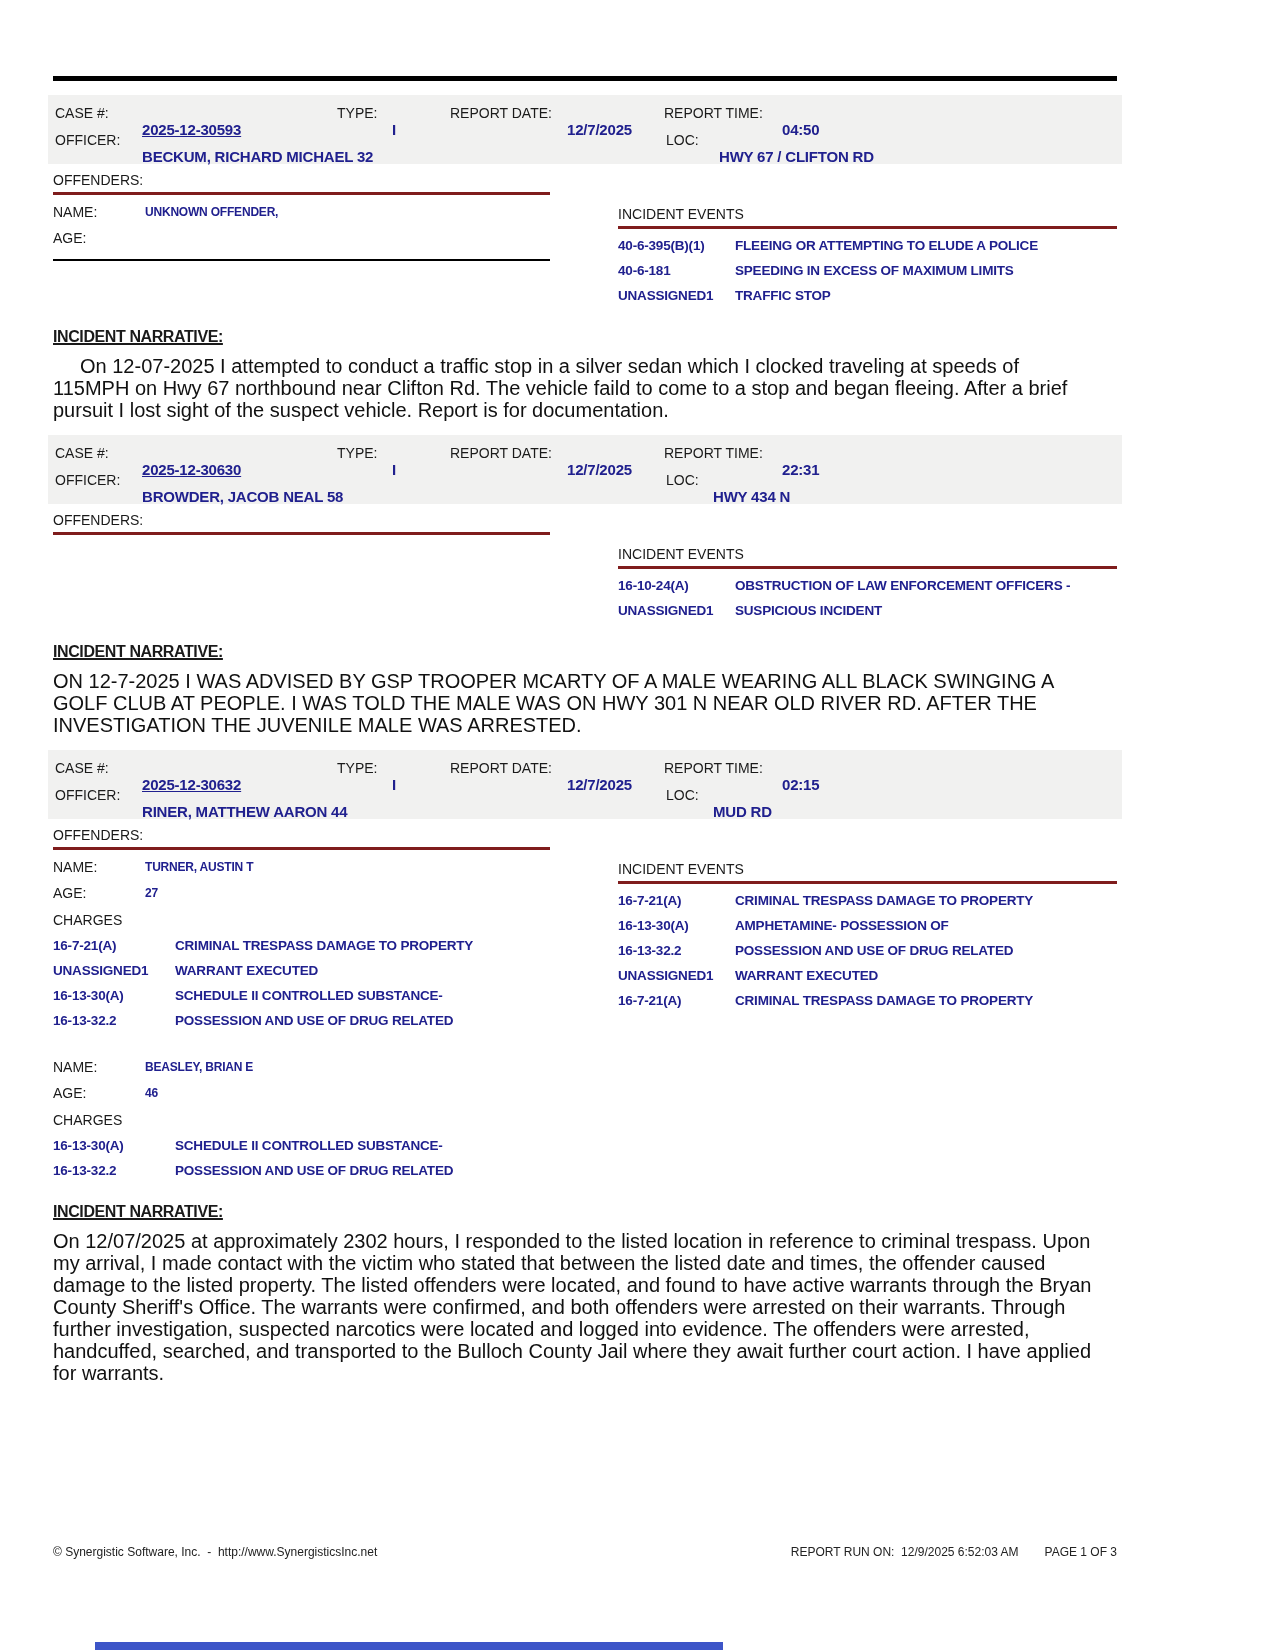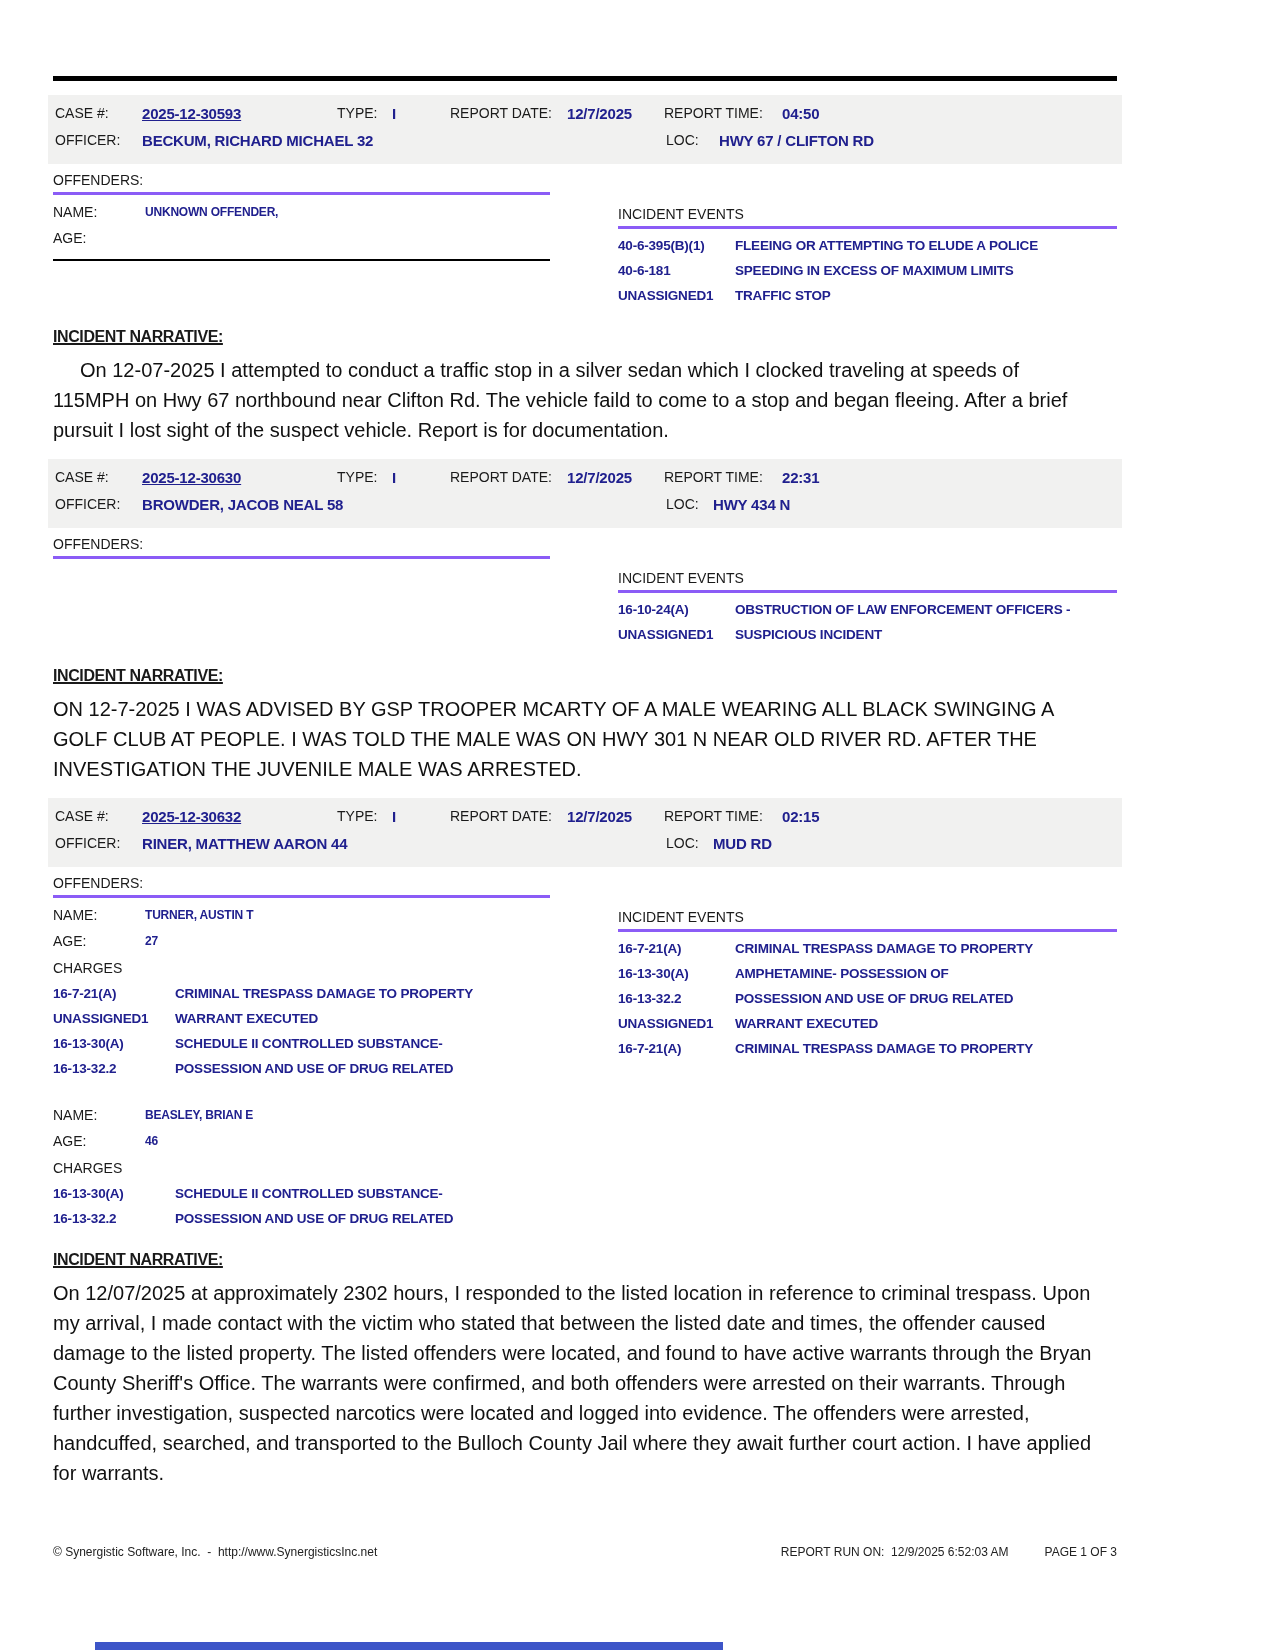--- a/index.html
+++ b/index.html
@@ -11,50 +11,50 @@
   .hdr{display:flex;justify-content:space-between;align-items:flex-start;}
   .title{font-size:24px;font-weight:bold;line-height:28px;letter-spacing:-0.8px;}
   .agency{font-size:24px;font-weight:bold;line-height:28px;letter-spacing:-0.8px;white-space:nowrap;}
   .rule{height:5px;background:#000;margin-top:12px;}
 
   
   .case + .case{margin-top:14px;}
   .band{position:relative;background:#F1F1F0;height:69px;margin:14px -5px 0 -5px;}
   .band span, .band a{position:absolute;white-space:nowrap;}
   .lbl{font-size:14px;color:#1a1a1a;}
-  .val{font-size:15px;font-weight:bold;color:#20208E;letter-spacing:-0.2px;}
+  .val{font-size:15px;font-weight:bold;color:#20208E;letter-spacing:-0.2px;margin-top:16px;}
   a.link{text-decoration:underline;color:#20208E;cursor:pointer;}
   .r1{top:10px;}
   .r2{top:37px;}
 
   
   .cols{display:flex;margin-top:8px;align-items:flex-start;}
   .col-l{width:502px;}
   .col-r{width:504px;margin-left:68px;margin-top:34px;}
-  .col-head{font-size:14px;padding-bottom:4px;border-bottom:3px solid #8b5cf6;}
+  .col-head{font-size:14px;padding-bottom:4px;border-bottom:3px solid #7f1d1d;}
   .orow{display:flex;margin-top:9px;line-height:17px;}
   .okey{width:92px;flex:none;font-size:14px;}
   .oval{font-size:12px;font-weight:bold;color:#20208E;letter-spacing:-0.2px;}
   .chg-lbl{margin-top:10px;font-size:14px;line-height:17px;}
   .crow{display:flex;margin-top:8px;line-height:17px;}
   .ccode{width:122px;flex:none;}
   .erow{display:flex;margin-top:8px;line-height:17px;}
   .ecode{width:117px;flex:none;}
   .bluebold{font-size:13.5px;font-weight:bold;color:#20208E;letter-spacing:-0.2px;}
   .osep{border-top:2px solid #000;margin-top:12px;}
   .offender + .offender{margin-top:30px;}
 
   
   .narr-head{font-size:16px;font-weight:bold;letter-spacing:-0.4px;text-decoration:underline;text-decoration-thickness:2px;margin:24px 0 0 0;}
-  .narr{font-size:20px;line-height:30px;margin:9px 0 0 0;max-width:1045px;color:#111;}
+  .narr{font-size:20px;line-height:22px;margin:9px 0 0 0;max-width:1045px;color:#111;}
   .narr.indent{text-indent:27px;}
 
   
   .footer{position:absolute;top:1545px;left:53px;right:158px;display:flex;justify-content:space-between;font-size:12px;color:#222;white-space:pre-wrap;}
-  .f-right{display:flex;gap:36px;white-space:pre-wrap;padding-left:28px;}
+  .f-right{display:flex;gap:26px;white-space:pre-wrap;padding-left:28px;}
 
   .bluebar{position:absolute;left:95px;bottom:0;width:628px;height:8px;background:#3D55C8;}
 </style>
 </head>
 <body>
 
 <div class="page">
   <div class="content">
 
     <div class="rule"></div>

